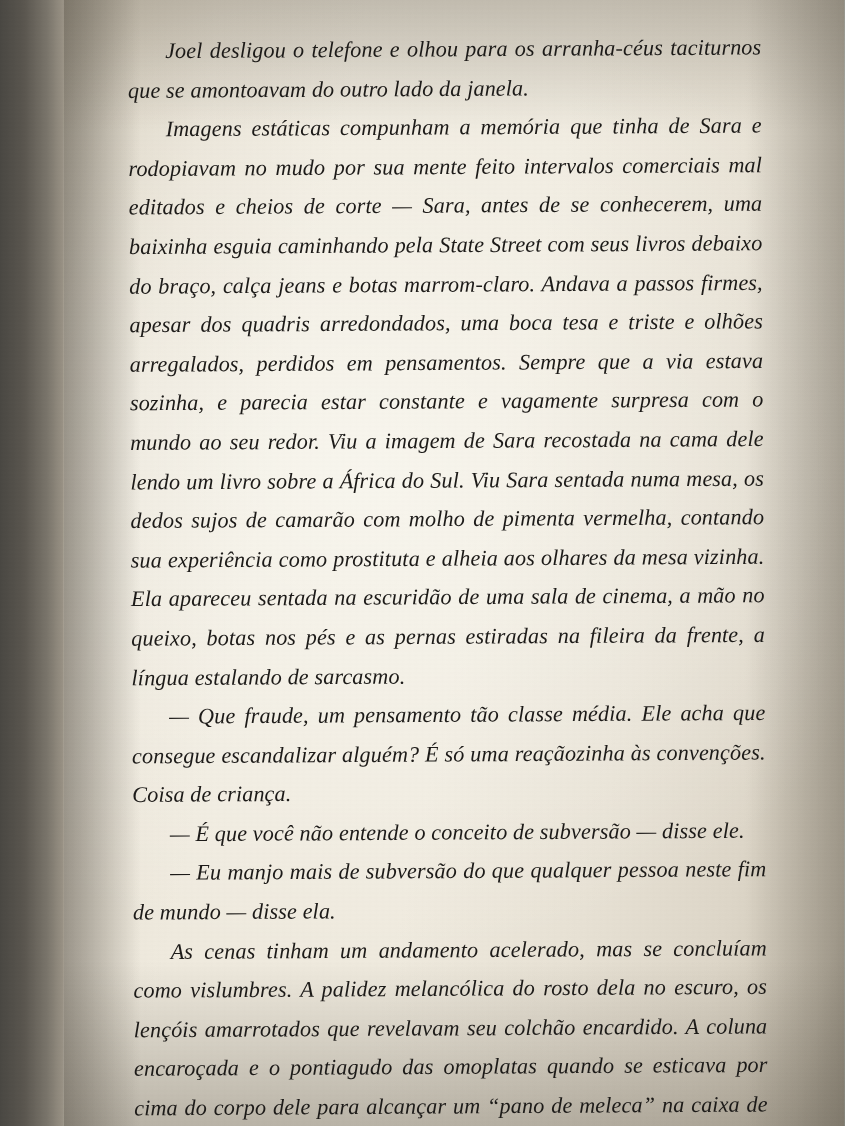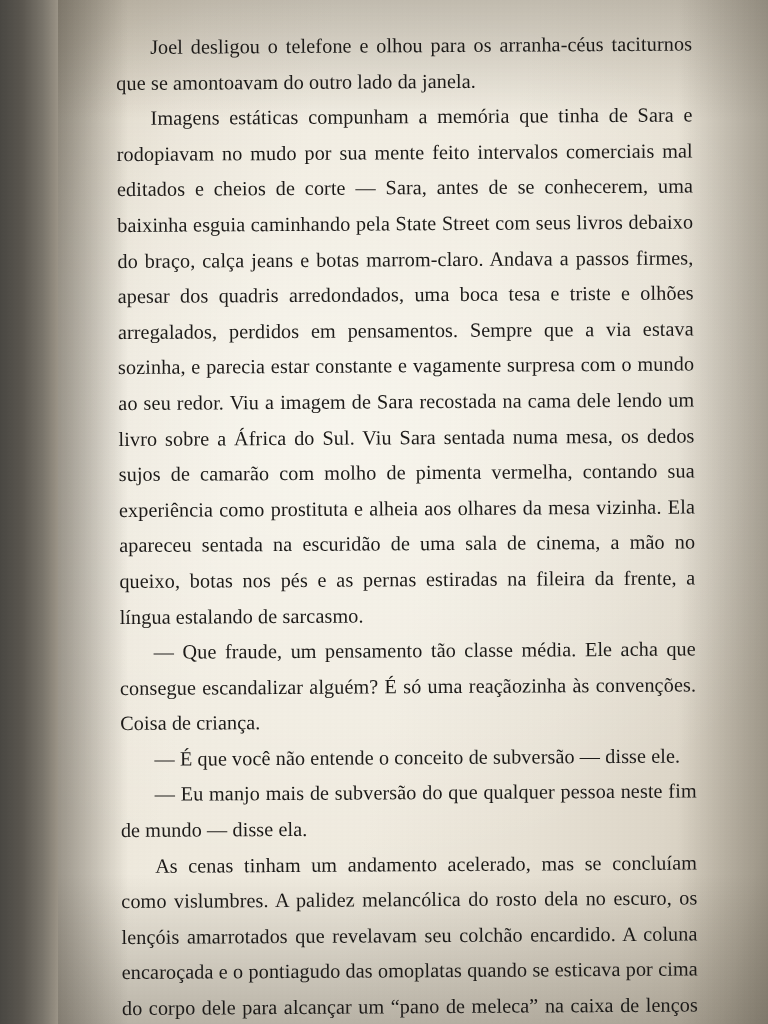--- a/index.html
+++ b/index.html
@@ -15,20 +15,21 @@
   }
 
   
   #page-photo {
     position: absolute;
     left: 0;
     top: 0;
     width: 768px;
     height: 1024px;
     background: #7dd3fc;
+    font-style: italic;
   }
 
   
   .gutter-shadow {
     position: absolute;
     left: 0;
     top: 0;
     width: 62px;
     height: 1024px;
     background: linear-gradient(90deg,

